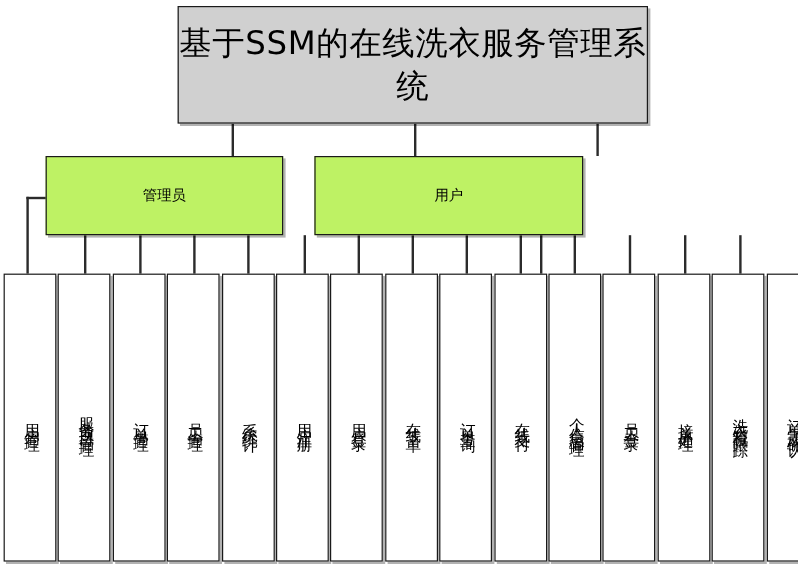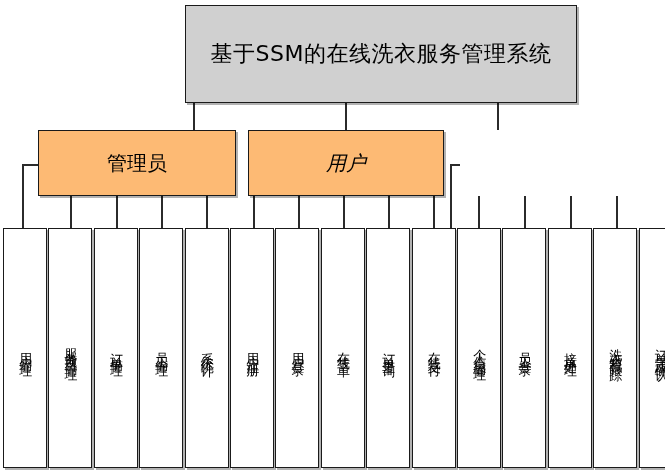--- a/index.html
+++ b/index.html
@@ -27,32 +27,31 @@
     justify-content: center;
     text-align: center;
     color: #000000;
   }
   .node.root {
     background: #d0d0d0;
     left: 148px;
     top: 5px;
     width: 392px;
     height: 98px;
-    font-size: 22px;
+    font-size: 27px;
     letter-spacing: 0.5px;
-    margin-left: 37px;
   }
   .node.cat {
-    background: #fdba74;
+    background: #bef264;
     height: 66px;
-    font-size: 20px;
+    font-size: 12px;
     align-items: center;
   }
   .node.cat.c0 { left: 38px;  top: 130px; width: 198px; }
-  .node.cat.c1 { left: 248px; top: 130px; width: 196px; font-style: italic; }
+  .node.cat.c1 { left: 262px; top: 130px; width: 224px; }
   .node.cat.c2 { left: 458px; top: 130px; width: 200px; }
 
   .node.leaf {
     background: #ffffff;
     top: 228px;
     width: 44px;
     height: 240px;
     font-size: 13px;
     writing-mode: vertical-rl;
     text-orientation: upright;

